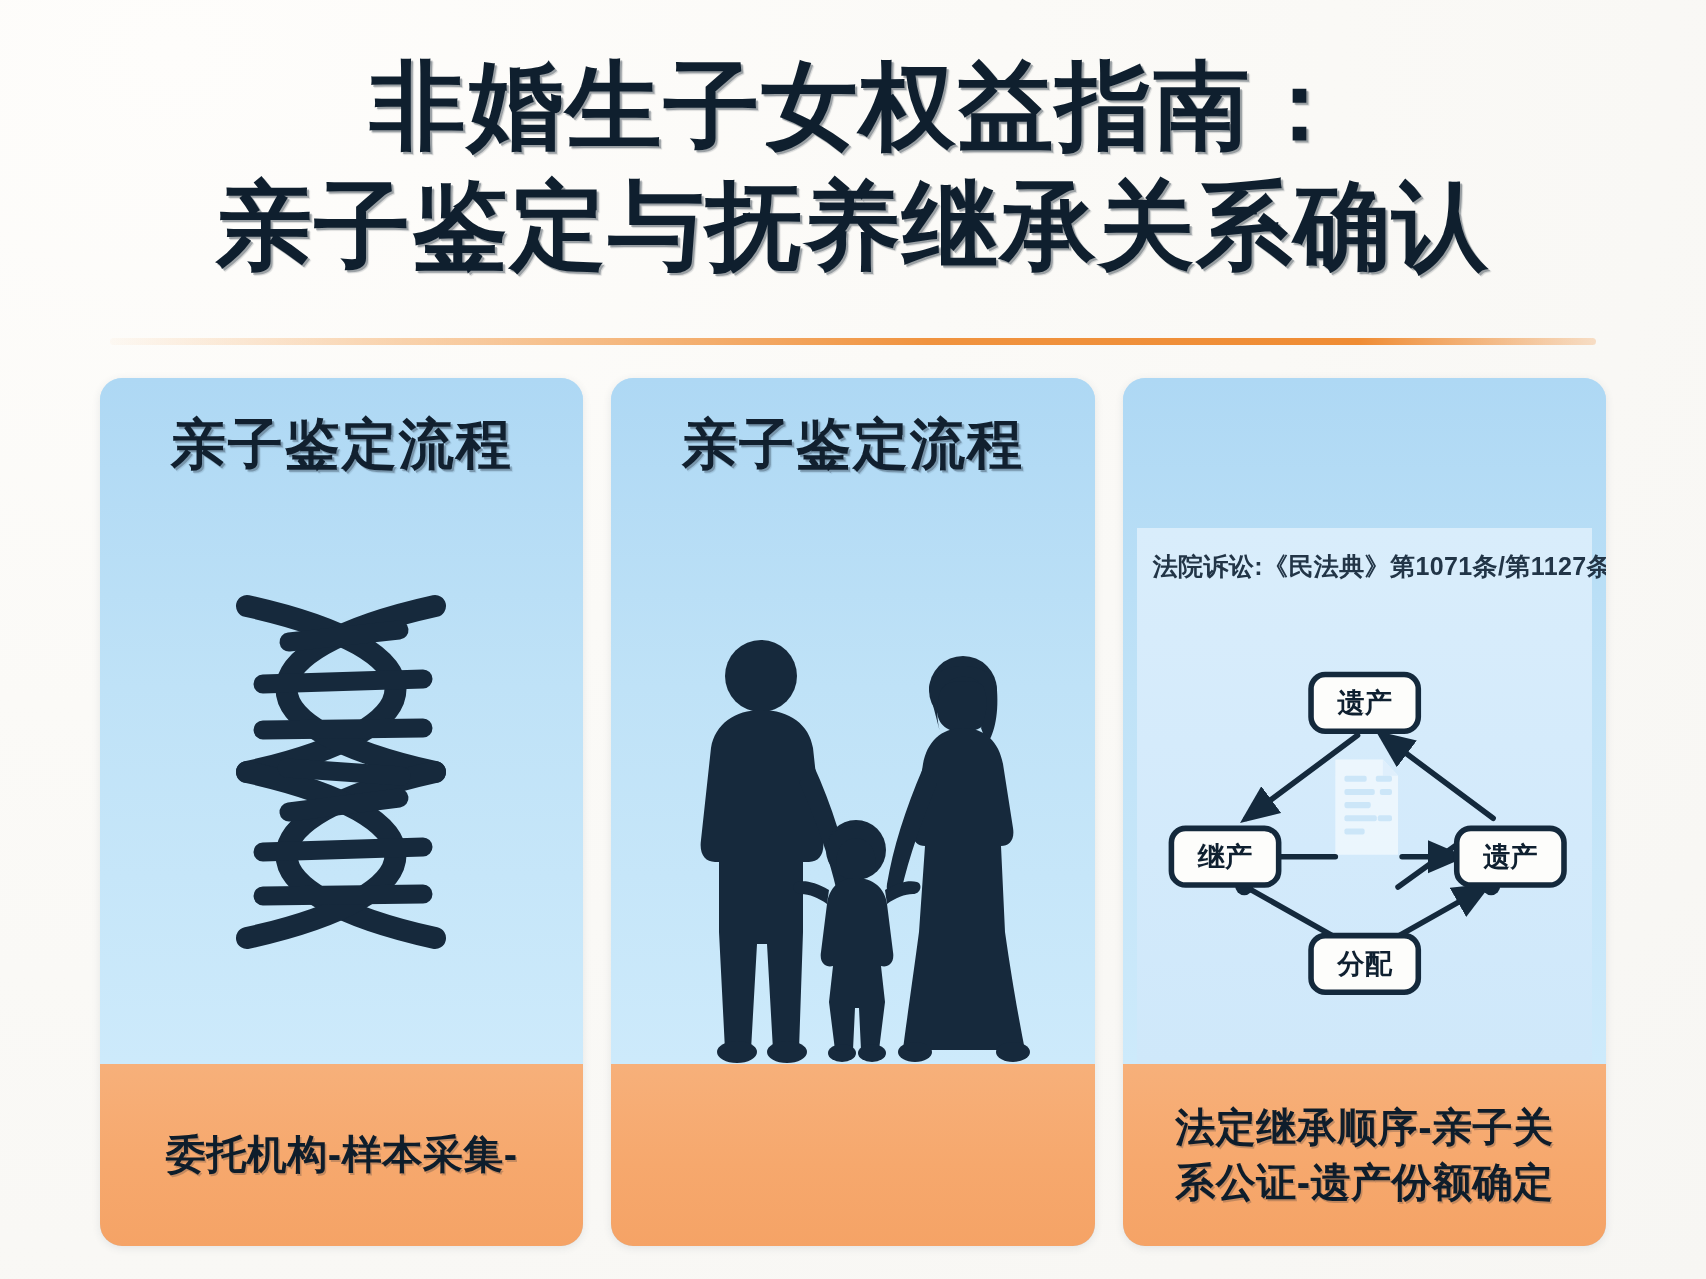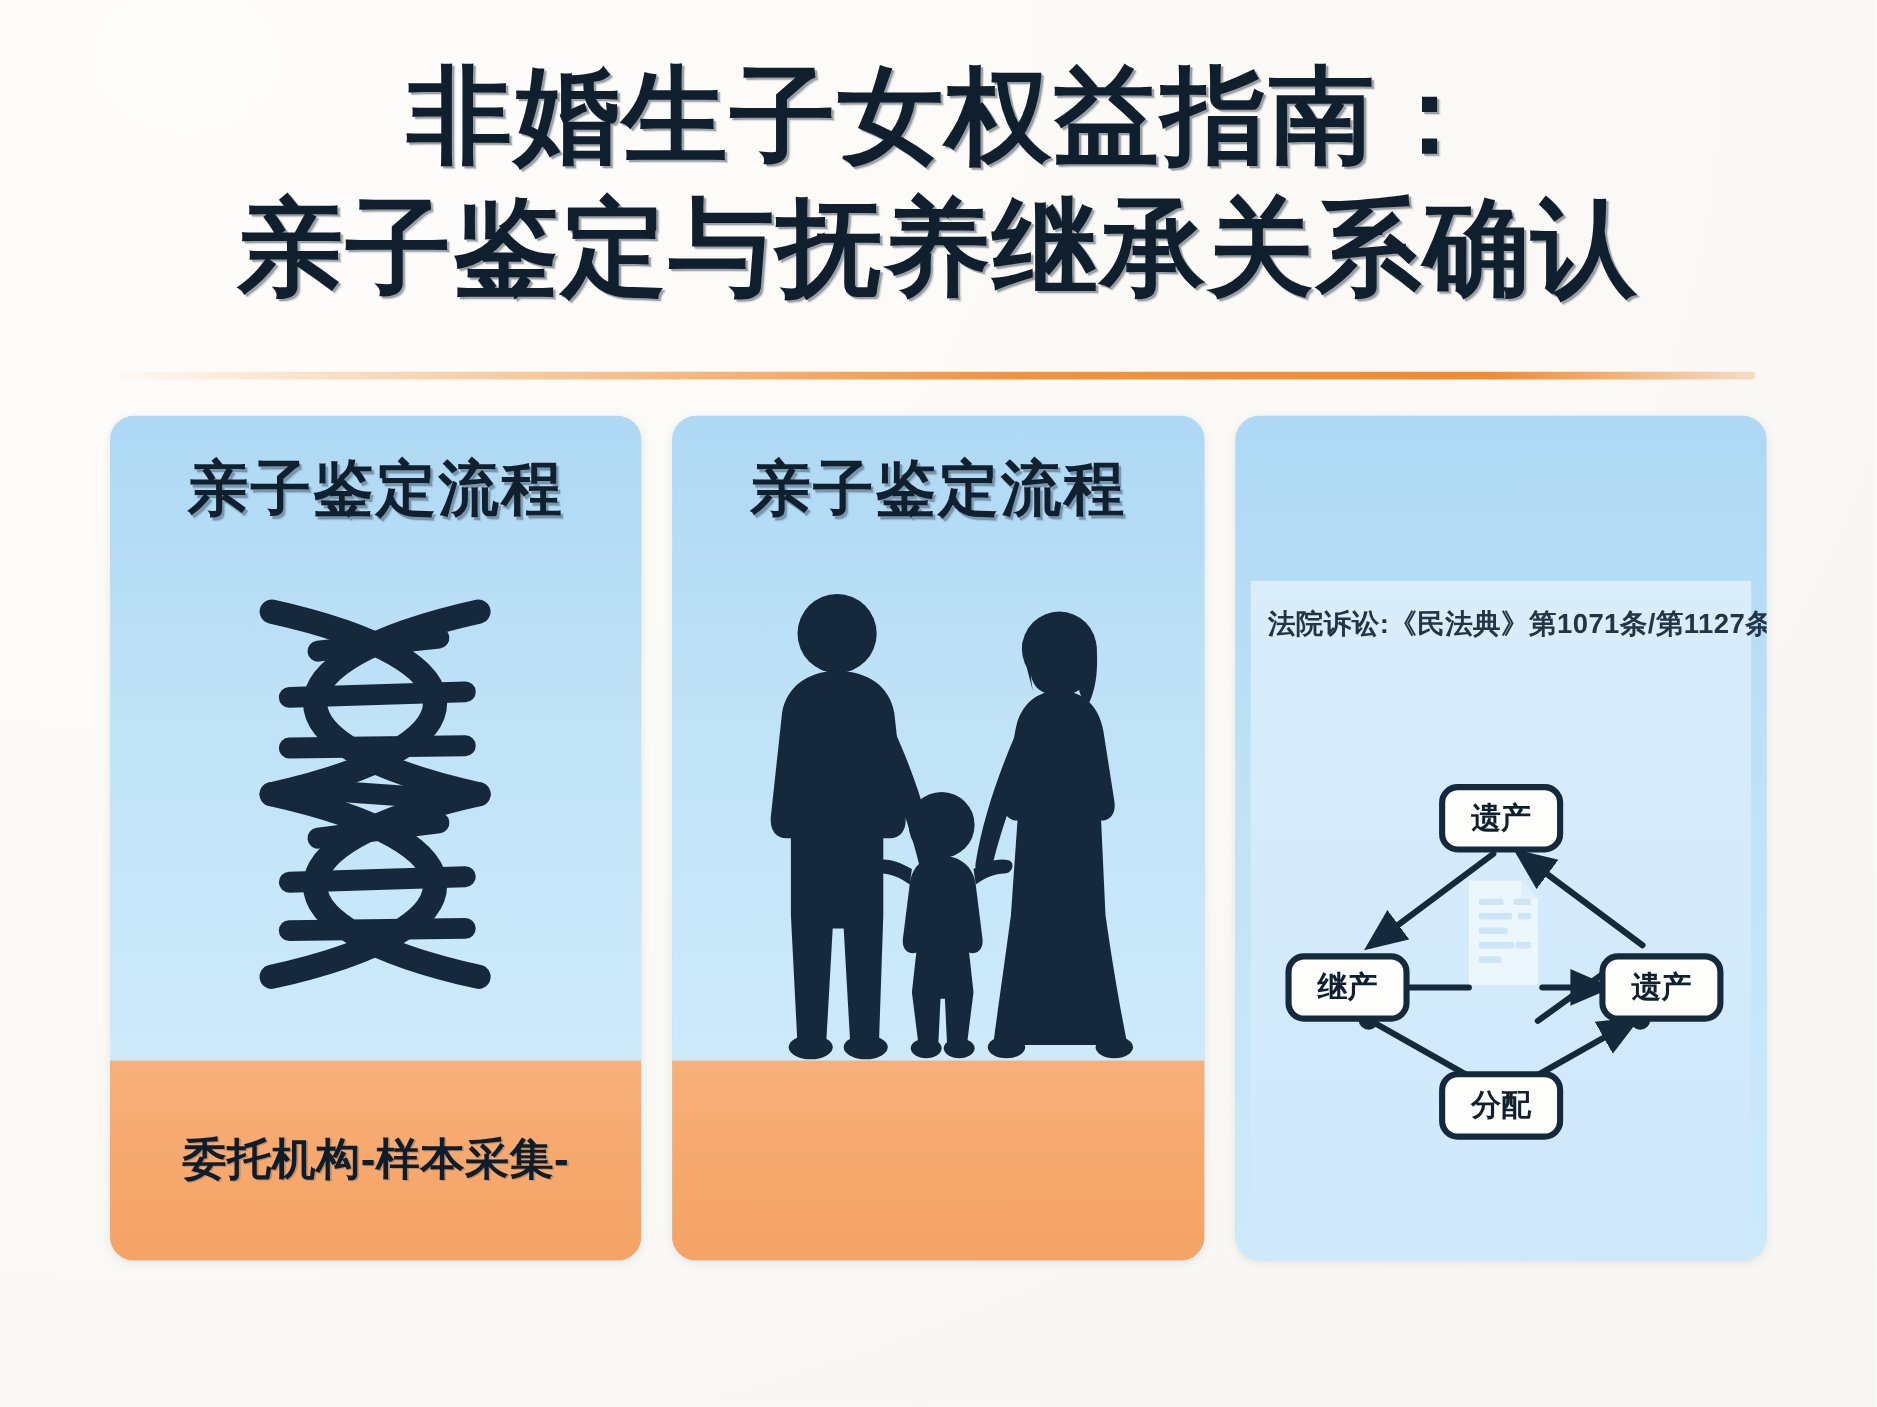--- a/index.html
+++ b/index.html
@@ -65,21 +65,21 @@
         rgba(239,140,52,0.25) 100%);
     z-index: 4;
   }
 
   
   .cards {
     position: absolute;
     left: 100px;
     top: 378px;
     width: 1506px;
-    height: 768px;
+    height: 868px;
     display: flex;
     gap: 28px;
     z-index: 3;
   }
 
   .card {
     position: relative;
     flex: 1 1 0;
     border-radius: 22px;
     overflow: hidden;
@@ -414,16 +414,22 @@
             </g>
 
             <g>
               <rect x="172" y="348" width="106" height="56" rx="14" fill="#fdfdfb" stroke="#14293c" stroke-width="5.5"></rect>
               <text class="node-label" x="225" y="385" text-anchor="middle">分配</text>
             </g>
           </svg>
         </div>
       </div>
 
+      <div class="card-footer">
+        <div class="card-footer-text">
+          <div>法定继承顺序-亲子关</div>
+          <div>系公证-遗产份额确定</div>
+        </div>
+      </div>
     </div>
 
   </div>
 </div>
 
 </body></html>

